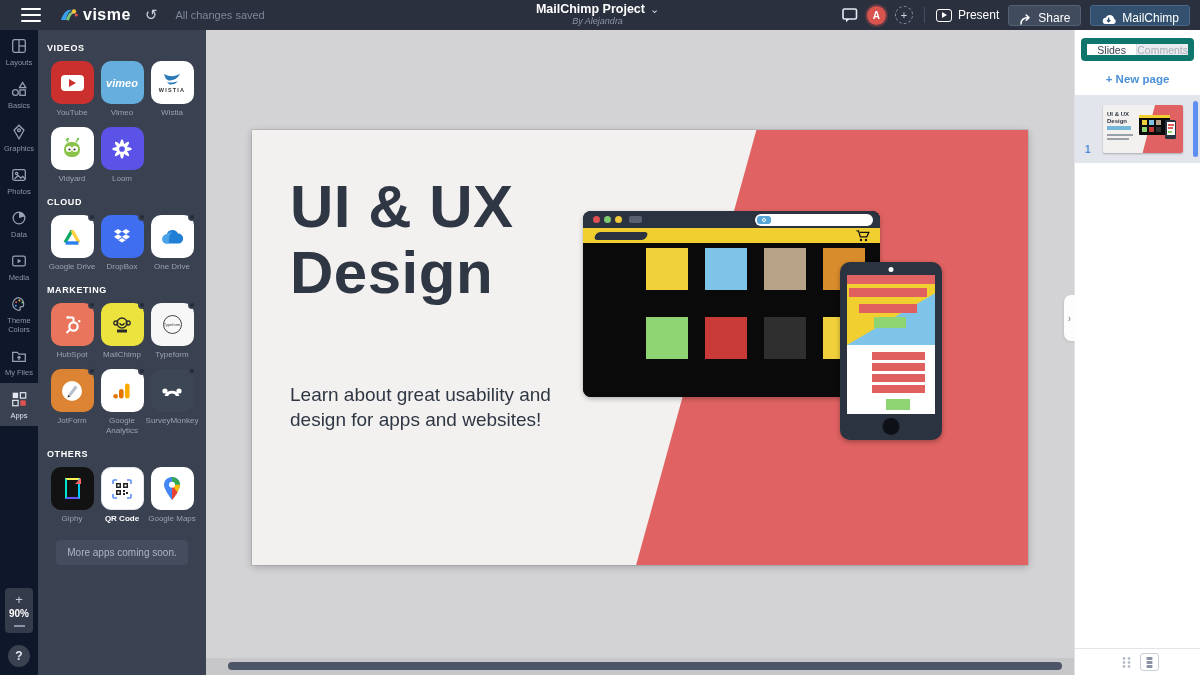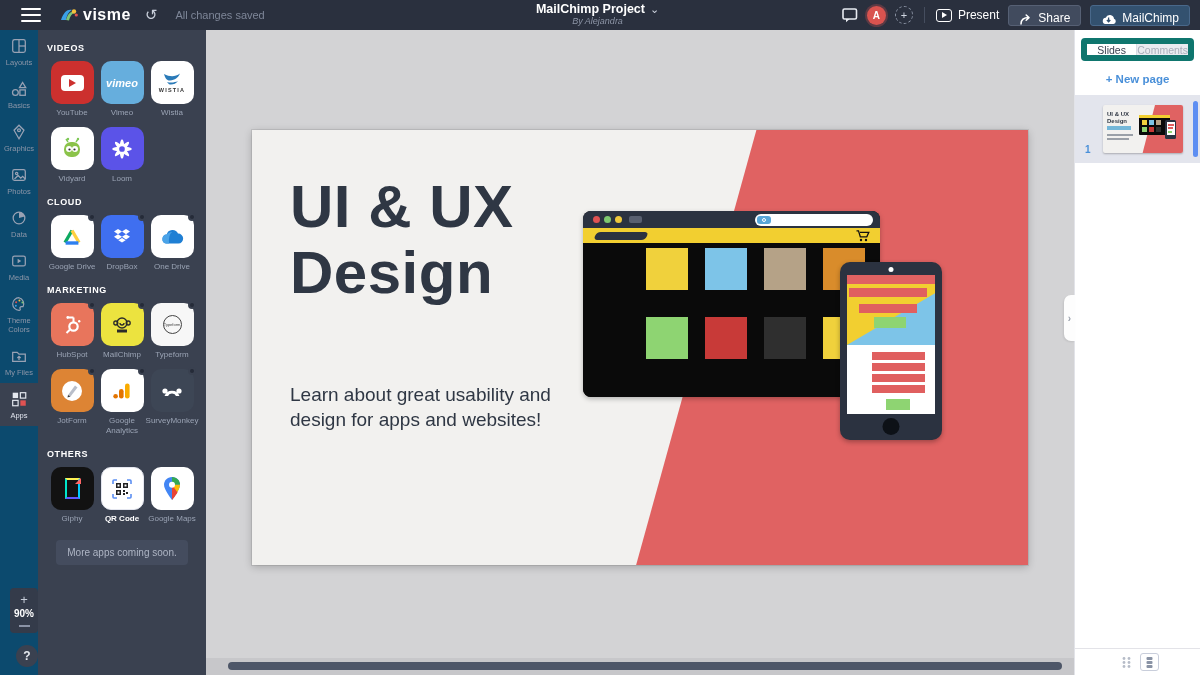--- a/index.html
+++ b/index.html
@@ -24,21 +24,21 @@
   .invite { width:18px; height:18px; border-radius:50%; border:1px dashed #8d95a6; color:#cfd5e0; font-size:11px; display:flex; align-items:center; justify-content:center; cursor:pointer; }
   .tb-divider { width:1px; height:16px; background:#454d5e; margin:0 2px; }
   .present { display:flex; align-items:center; gap:6px; color:#fff; font-size:12px; cursor:pointer; }
   .play-box { width:16px; height:13px; border:1.5px solid #fff; border-radius:3px; display:flex; align-items:center; justify-content:center; }
   .play-box i { display:block; width:0; height:0; border-left:5px solid #fff; border-top:3.5px solid transparent; border-bottom:3.5px solid transparent; margin-left:1px; }
   .tb-btn { height:21px; display:flex; align-items:flex-end; gap:6px; padding:0 10px; border-radius:3px; color:#fff; font-size:12px; cursor:pointer; }
   .btn-share { background:#414b5e; border:1px solid #566074; }
   .btn-download { background:#33516f; border:1px solid #49688a; }
 
   
-  #rail { position:absolute; top:30px; left:0; width:38px; height:645px; background:#0c4a6e; display:flex; flex-direction:column; align-items:flex-end; z-index:20; }
+  #rail { position:absolute; top:30px; left:0; width:38px; height:645px; background:#0f172a; display:flex; flex-direction:column; align-items:center; z-index:20; }
   .rail-item { width:38px; padding:7px 0 6px; display:flex; flex-direction:column; align-items:center; gap:3px; cursor:pointer; color:#99a2b4; }
   .rail-item .rlabel { font-size:7.5px; color:#8d96a8; text-align:center; line-height:1.2; }
   .rail-item.active { background:#3a4150; color:#e5e9f0; }
   .rail-item.active .rlabel { color:#dfe3ec; }
   .rail-item svg { display:block; }
   .zoomer { margin-top:auto; width:28px; background:#343b4a; border-radius:4px; padding:5px 0 6px; display:flex; flex-direction:column; align-items:center; gap:2px; }
   .zoomer .zplus { color:#c6ccd8; font-size:13px; line-height:1; cursor:pointer; }
   .zoomer .zval { color:#fff; font-size:10px; font-weight:bold; }
   .zoomer .zline { width:11px; height:2px; background:#8b93a6; margin-top:4px; cursor:pointer; }
   .help { width:22px; height:22px; border-radius:50%; background:#3a4150; color:#e6e9ef; font-size:12px; font-weight:bold; display:flex; align-items:center; justify-content:center; margin:12px 0 8px; cursor:pointer; }

